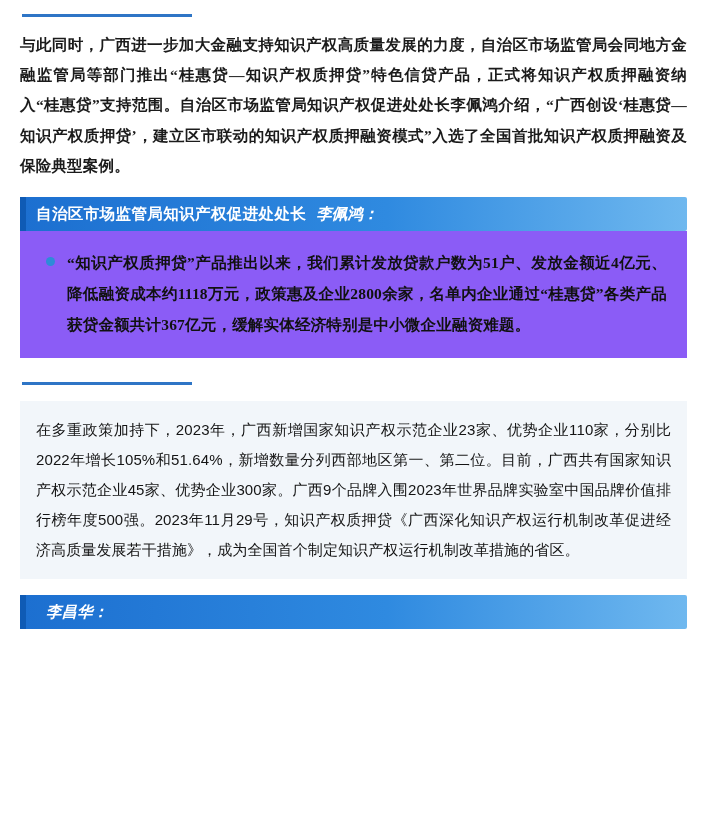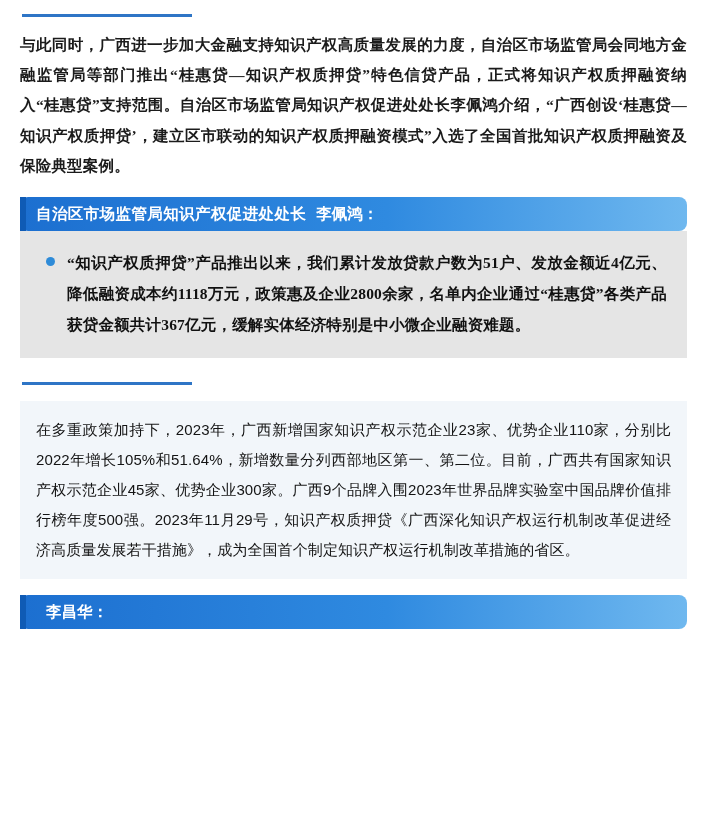--- a/index.html
+++ b/index.html
@@ -49,45 +49,46 @@
     font-weight: 600;
   }
   
   .speaker-bar {
     position: relative;
     height: 34px;
     background: linear-gradient(90deg, #1c6fd0 0%, #2f8ae0 55%, #6fb8ef 100%);
     display: flex;
     align-items: center;
     margin: 16px 0 0 0;
-    border-radius: 8px;
+    border-radius: 2px;
   }
   .speaker-bar .accent {
     width: 6px;
     height: 34px;
     background: #0f5bb5;
     margin-right: 10px;
   }
   .speaker-bar .speaker-text {
     color: #ffffff;
     font-size: 15.5px;
     font-weight: bold;
     letter-spacing: 0.4px;
     font-family: "Liberation Sans", sans-serif;
   }
   .speaker-bar .speaker-name {
     color: #ffffff;
     font-size: 15.5px;
     font-weight: bold;
     margin-left: 10px;
     font-family: "Liberation Sans", sans-serif;
+    font-style: italic;
   }
   
   .quote-block {
-    background: #e5e5e5;
+    background: #8b5cf6;
     padding: 16px 20px 18px 20px;
     box-sizing: border-box;
     position: relative;
   }
   .quote-inner {
     display: flex;
     align-items: flex-start;
   }
   .bullet-dot {
     flex: 0 0 auto;

